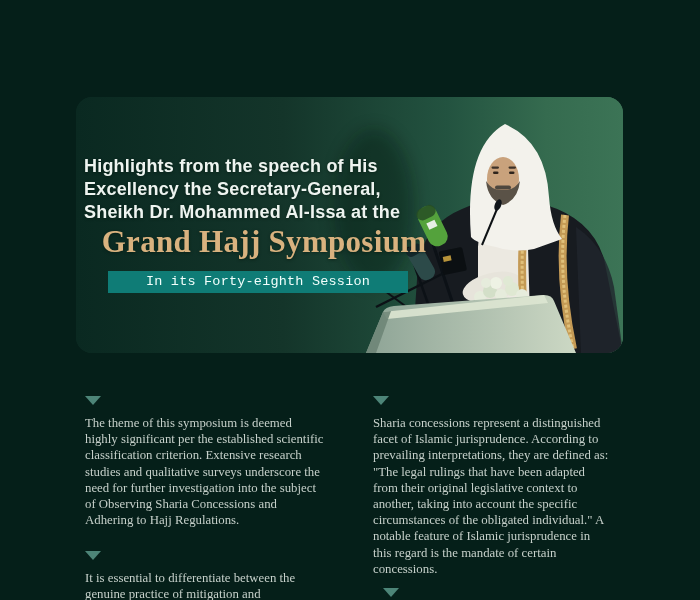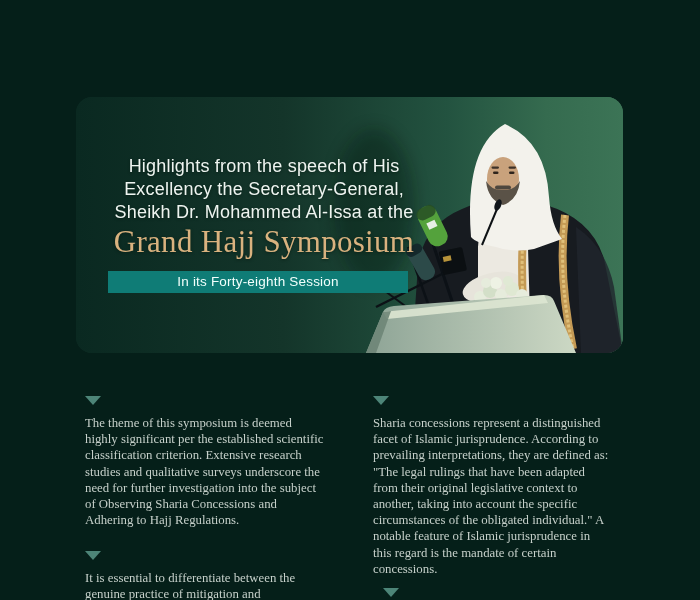--- a/index.html
+++ b/index.html
@@ -10,35 +10,35 @@
   }
   .page{position:absolute;inset:0;}
   
   .hero{
     position:absolute;left:76px;top:97px;width:547px;height:256px;
     border-radius:16px;overflow:hidden;
     background:linear-gradient(100deg,#0a2921 0%,#14352a 38%,#235340 68%,#356b4f 86%,#3c7456 100%);
   }
   .hero svg{position:absolute;inset:0;display:block;}
   .hero-text{
-    position:absolute;left:8px;top:58px;width:360px;text-align:center;
+    position:absolute;left:8px;top:58px;width:360px;
     color:#eef4f0;font-size:18px;line-height:23px;letter-spacing:.2px;
-    white-space:pre-line;font-weight:400;
+    white-space:pre-line;font-weight:700;
     text-shadow:0 1px 3px rgba(0,20,12,.45);
   }
   .hero-title{
     position:absolute;left:8px;top:127px;width:360px;text-align:center;
-    font-family:"Liberation Serif",serif;font-weight:400;
+    font-family:"Liberation Serif",serif;font-weight:700;
     font-size:31px;line-height:36px;color:#d9b27f;letter-spacing:.3px;
     text-shadow:0 1px 3px rgba(0,20,12,.5);
   }
   .hero-badge{
     position:absolute;left:32px;top:174px;width:300px;height:22px;
     background:#0f7c76;color:#f2fffc;font-size:13.5px;line-height:22px;
-    text-align:center;letter-spacing:.2px;
+    text-align:center;letter-spacing:.2px;font-family:Liberation Mono, monospace;
   }
   
   .entry{position:absolute;width:270px;font-family:Liberation Serif, serif;}
   .entry .marker{
     width:0;height:0;
     border-left:8px solid transparent;border-right:8px solid transparent;
     border-top:9px solid #4d8578;
   }
   .entry p{
     margin:10px 0 0 0;

